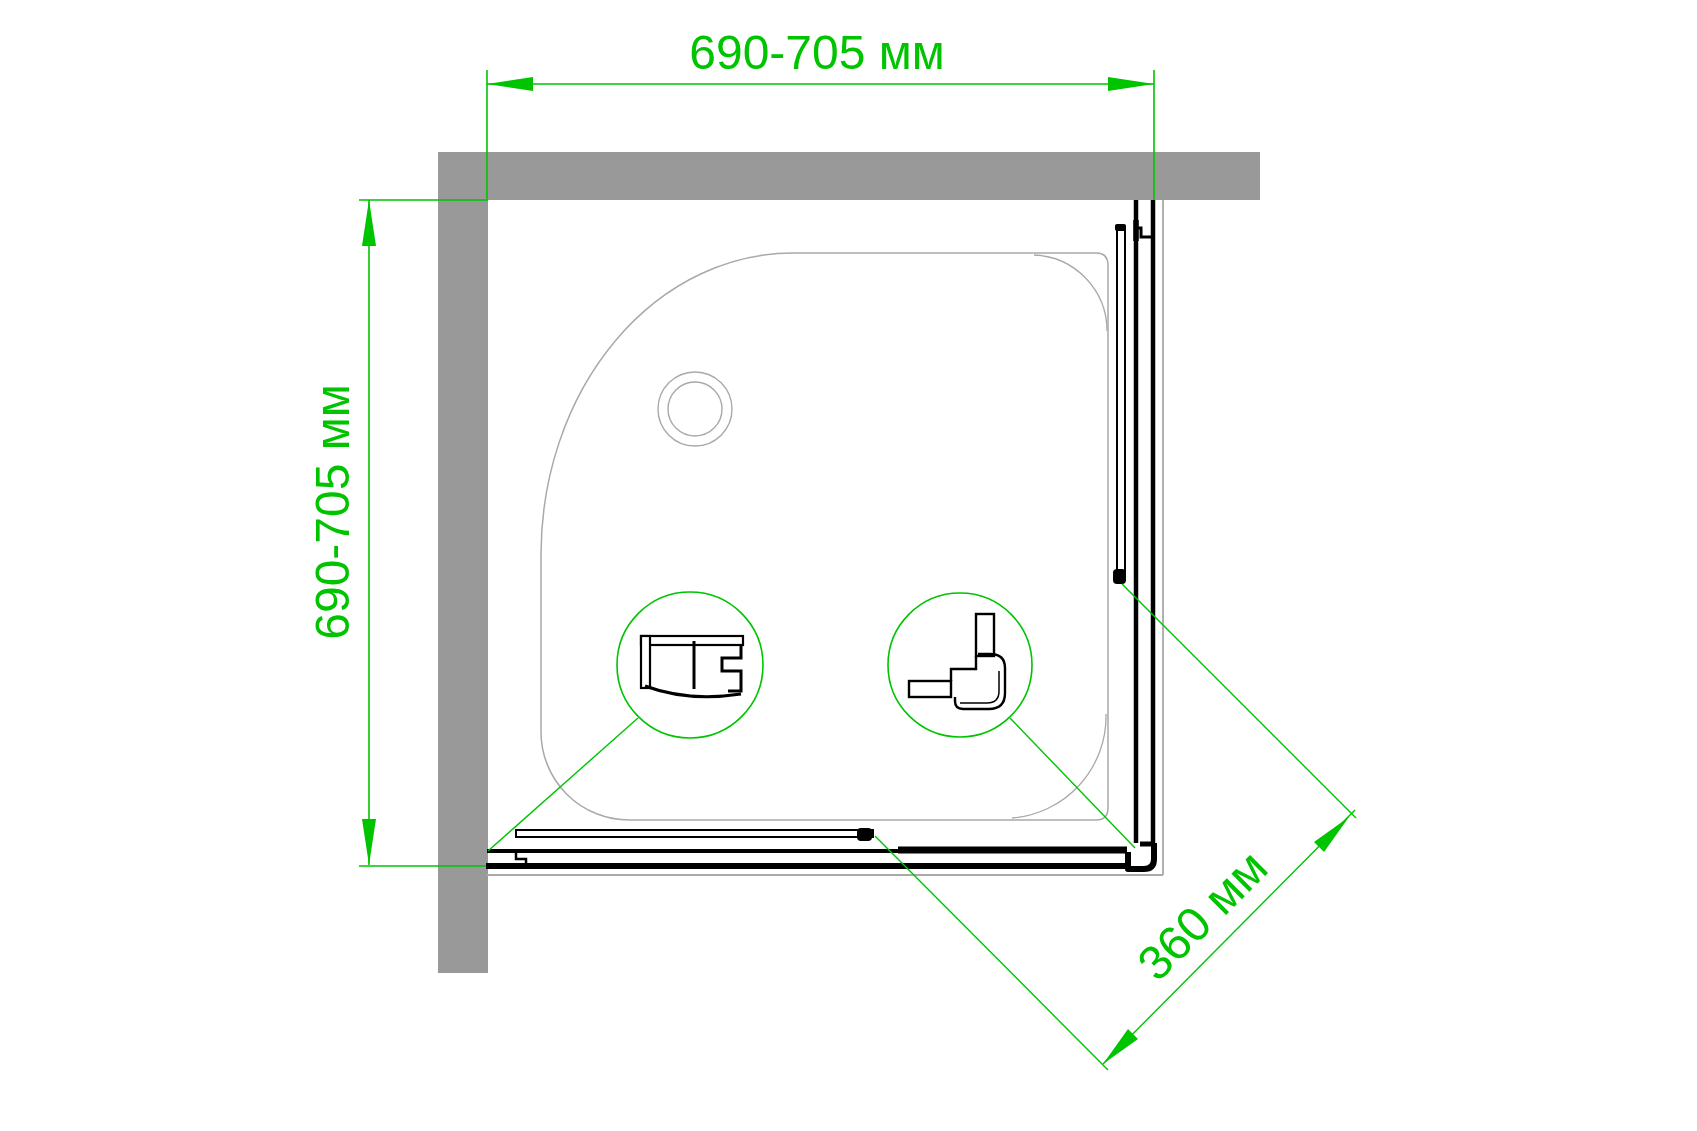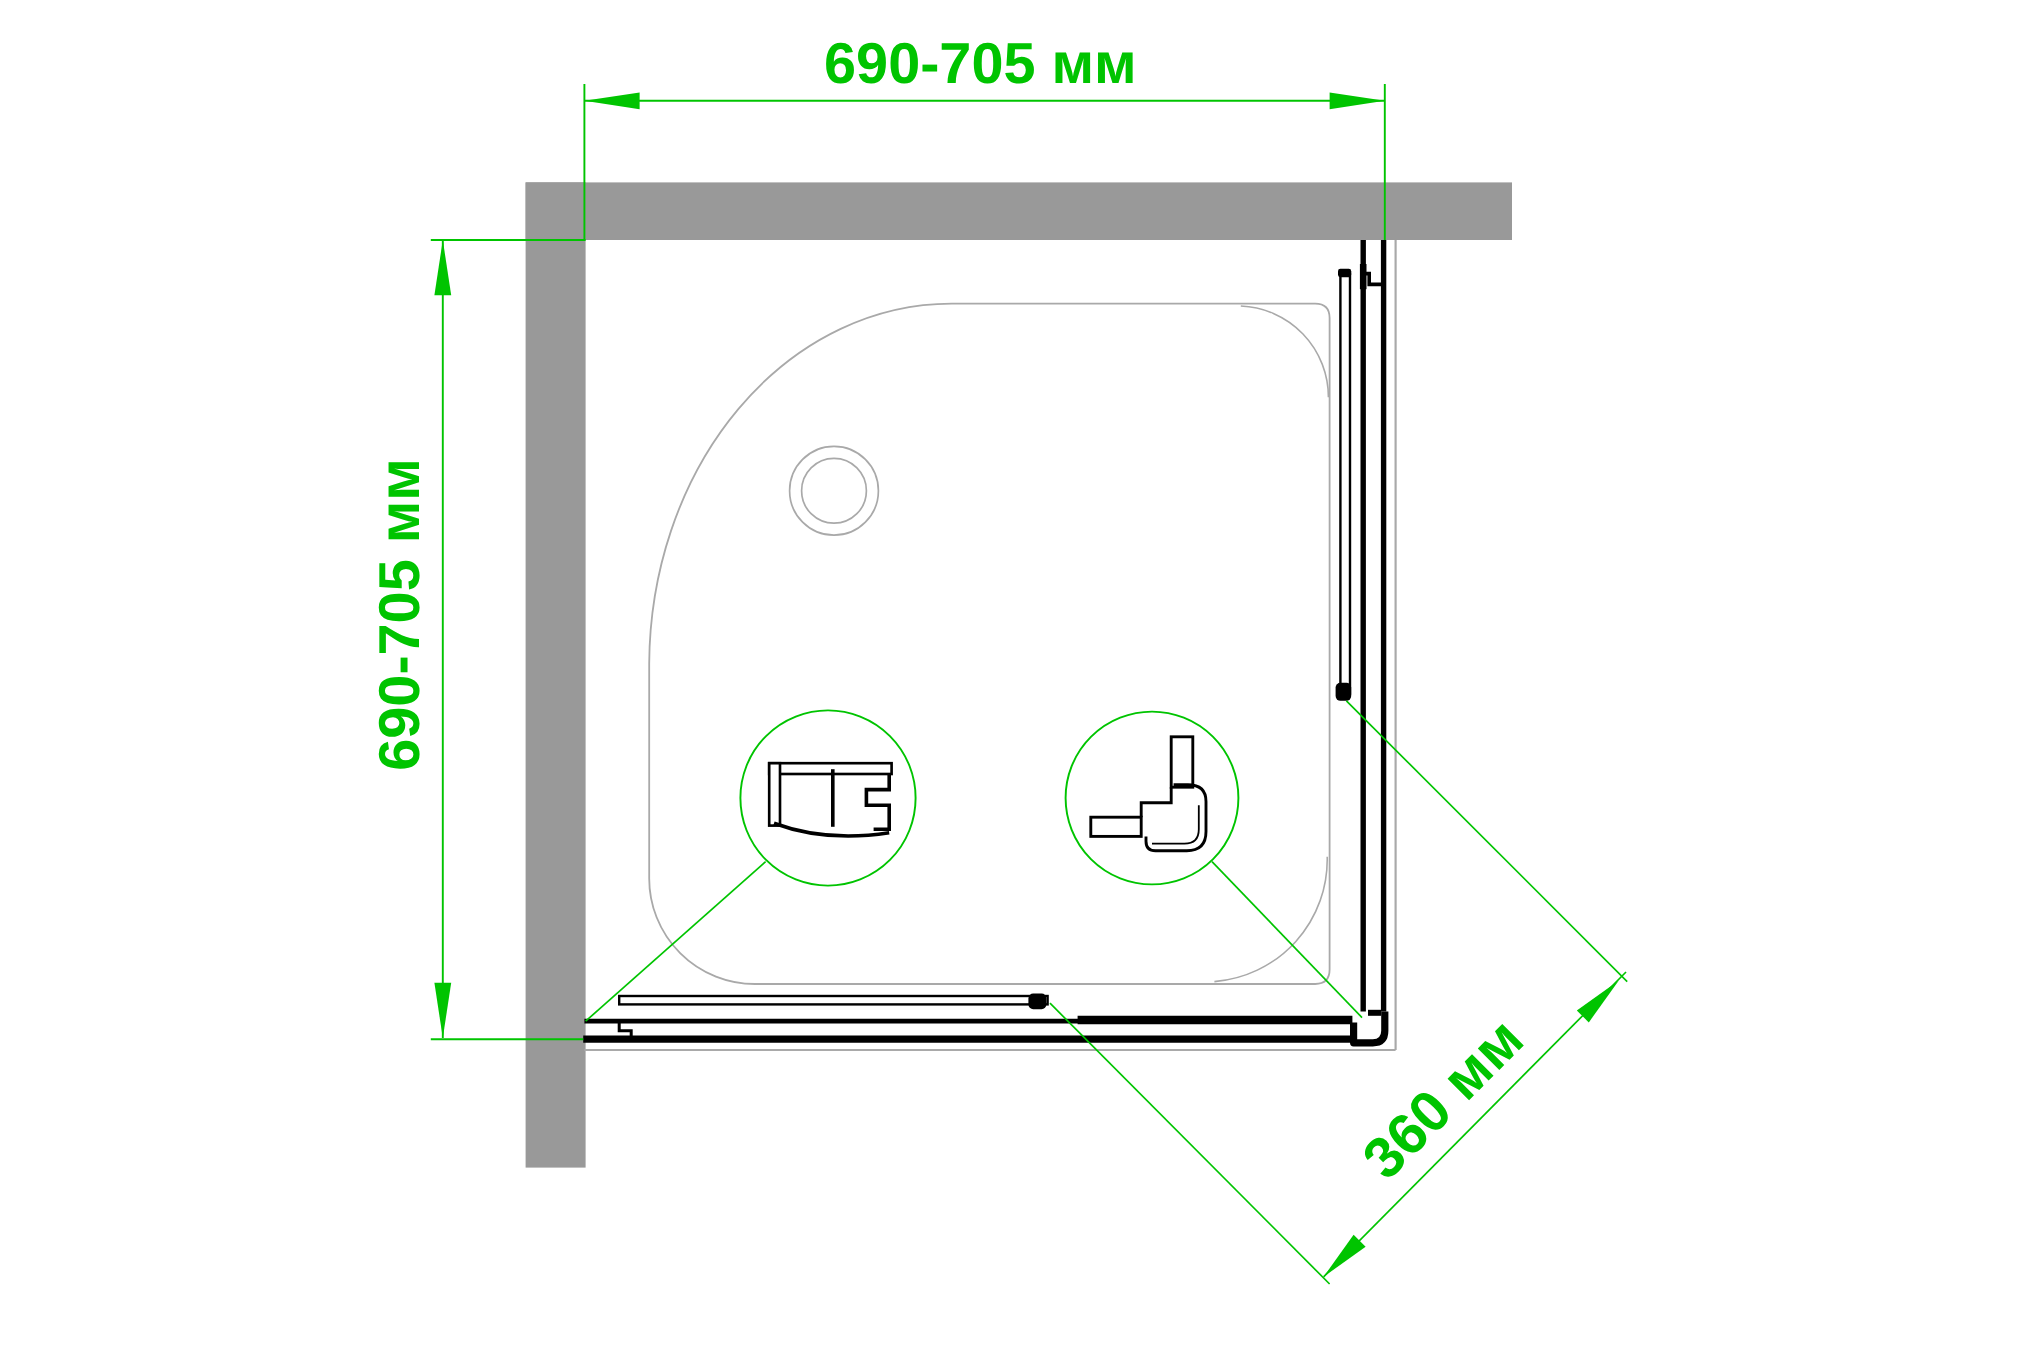--- a/index.html
+++ b/index.html
@@ -2,21 +2,21 @@
 <html><head>
 <meta charset="utf-8">
 <style>
   html, body {
     margin: 0; padding: 0;
     width: 1697px; height: 1131px;
     background: #ffffff;
     overflow: hidden;
     font-family: "Liberation Sans", sans-serif;
   }
-  .drawing-wrap { width: 1697px; height: 858px; position: relative; font-weight: bold; }
+  .drawing-wrap { width: 1697px; height: 858px; position: relative; }
   svg { display: block; }
   .wall { fill: #999999; stroke: none; }
   .tray-line { stroke: #a9a9a9; fill: none; }
   .tray-fill { fill: #ffffff; stroke: #a9a9a9; }
   .black { stroke: #000000; fill: none; }
   .black-fill { fill: #000000; stroke: none; }
   .glass { fill: #ffffff; stroke: #000000; }
   .dim { stroke: #00c400; fill: none; }
   .dim-arrow { fill: #00c400; stroke: none; }
   .dim-text {

